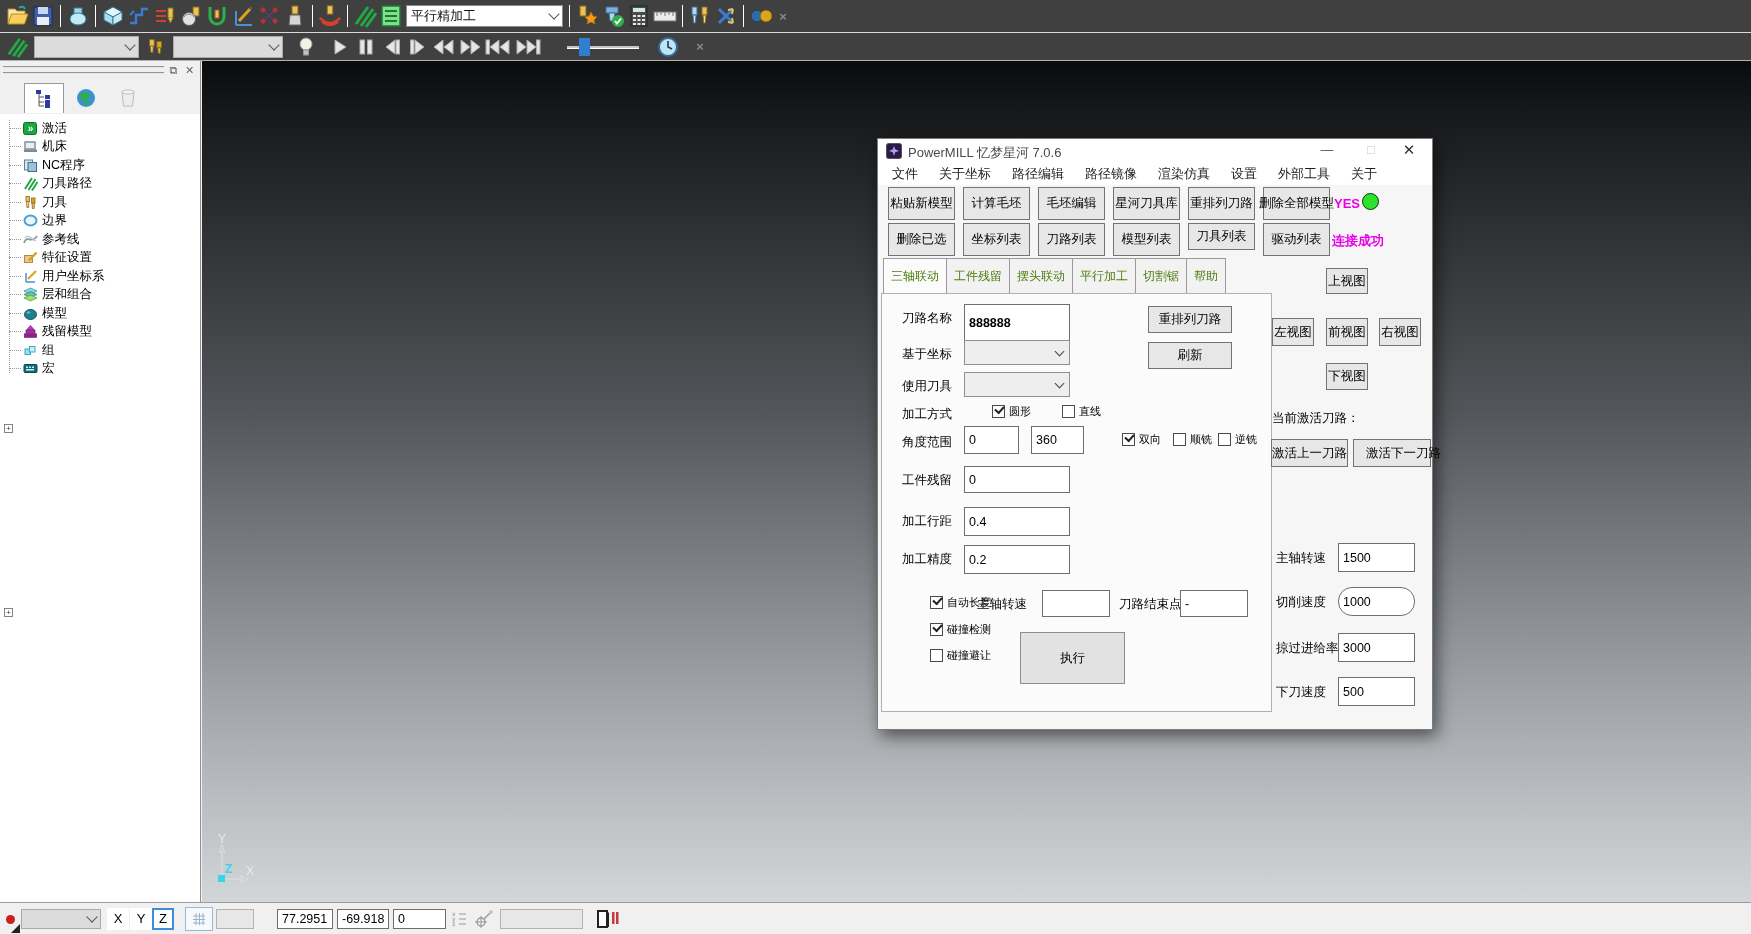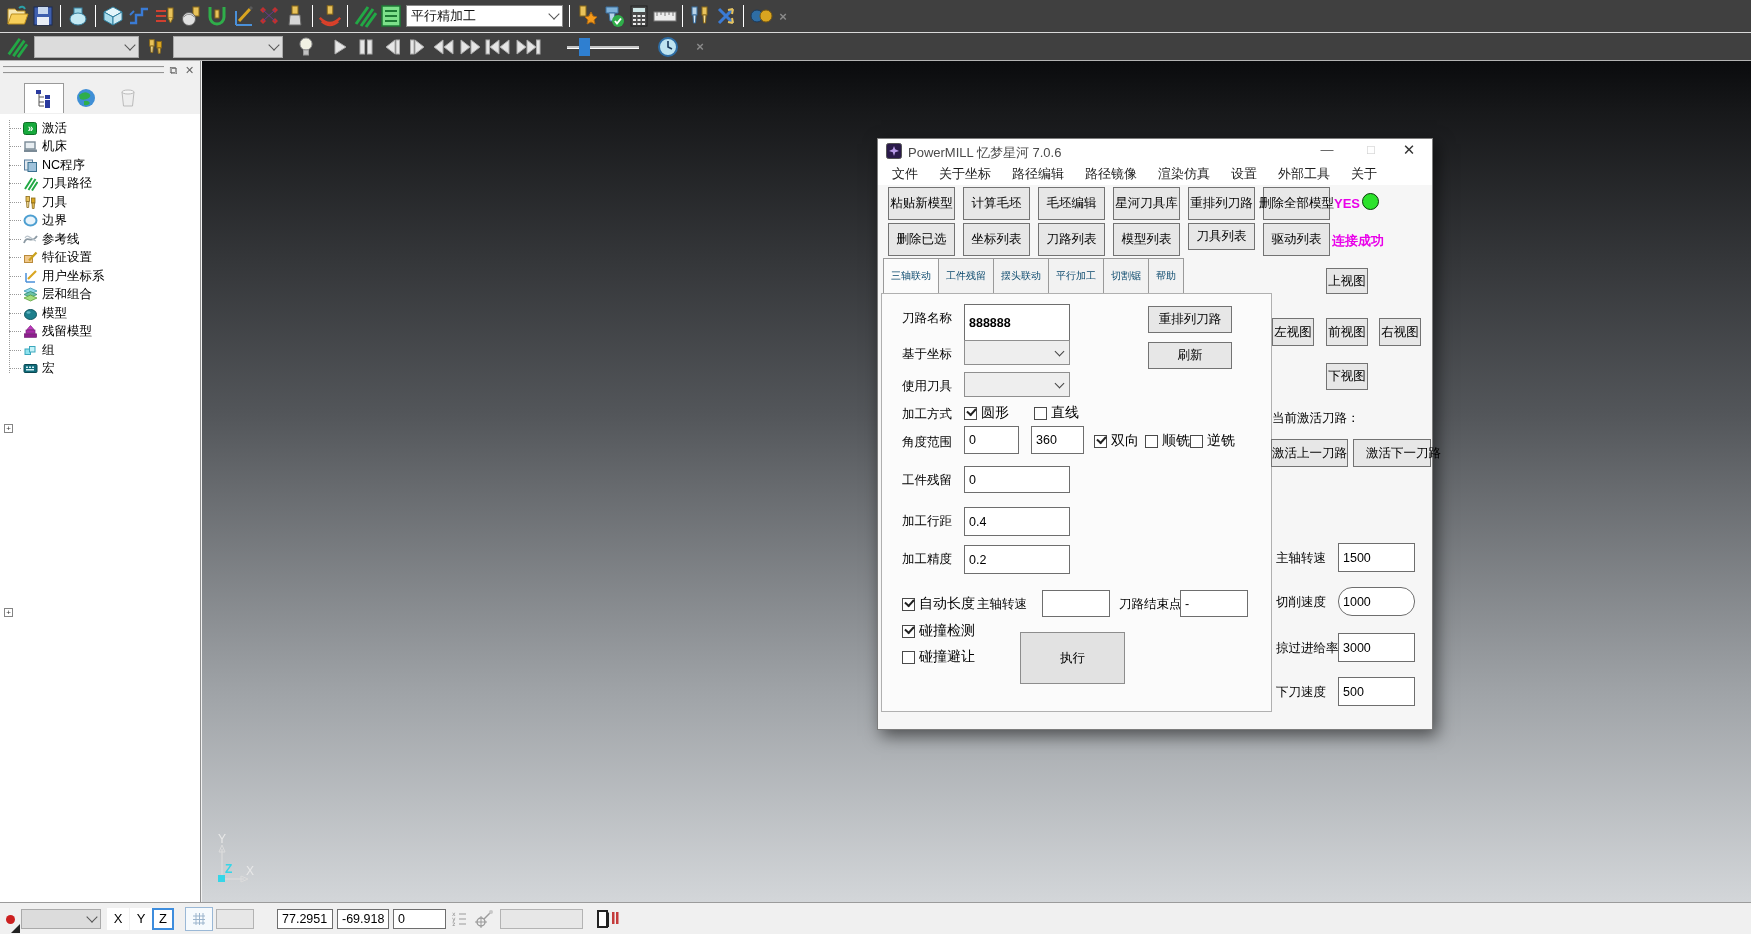--- a/index.html
+++ b/index.html
@@ -47,28 +47,28 @@
 
 #dlg { position:absolute; left:877px; top:138px; width:556px; height:592px; background:#f6f6f6; border:1px solid #7c7c7c; box-shadow:4px 6px 16px rgba(0,0,0,.55); }
 #dtitle { position:absolute; left:0; top:0; right:0; height:24px; background:#fff; }
 #dtitle .ttext { position:absolute; left:30px; top:5px; font-size:13px; color:#4a4a4a; }
 .capbtn { position:absolute; top:0; width:34px; height:24px; text-align:center; line-height:22px; font-size:13px; }
 #dmenu { position:absolute; left:0; top:24px; right:0; height:22px; background:#fff; display:flex; align-items:center; padding-left:14px; }
 #dmenu span { font-size:13px; color:#1d1d1d; margin-right:21px; }
 .btn { position:absolute; display:flex; align-items:center; justify-content:center; background:#e7e7e7; border:1px solid #737373; font-size:12.5px; color:#000; white-space:nowrap; }
 .magenta { color:#e900e9; font-weight:bold; font-size:13px; }
 #tabstrip { position:absolute; left:5px; top:130px; height:25px; display:flex; align-items:flex-end; }
-.dtab { height:22px; padding:17px 7px; font-size:10px; color:#0c4a6e; display:flex; align-items:center; border:1px solid #9a9a9a; border-left:none; background:#f2f2f2; }
+.dtab { height:22px; padding:17px 7px; font-size:12px; color:#4d7c0f; display:flex; align-items:center; border:1px solid #9a9a9a; border-left:none; background:#f2f2f2; }
 .dtab:first-child { border-left:1px solid #9a9a9a; height:25px; background:#fbfbfb; border-bottom:1px solid #fbfbfb; font-weight:normal; }
 #tpanel { position:absolute; left:3px; top:154px; width:391px; height:419px; background:#fbfbfb; border:1px solid #b0b0b0; }
 .lbl { position:absolute; font-size:12.5px; color:#000; white-space:nowrap; }
 .fld { position:absolute; background:#fff; border:1px solid #6e6e6e; font-size:12.5px; color:#000; padding:0 0 0 4px; font-family:"Liberation Sans","DejaVu Sans",sans-serif; }
 .dd { position:absolute; background:#eee; border:1px solid #8f8f8f; }
 .dd .chev { position:absolute; right:6px; top:50%; width:7px; height:7px; margin-top:-5px; border-right:1.5px solid #444; border-bottom:1.5px solid #444; transform:rotate(45deg); }
-.cb { position:absolute; display:flex; align-items:center; font-size:14px; color:#000; white-space:nowrap; }
+.cb { position:absolute; display:flex; align-items:center; font-size:11px; color:#000; white-space:nowrap;margin-left:28px; }
 .cb .box { width:13px; height:13px; border:1px solid #4a4a4a; background:#fff; margin-right:4px; position:relative; flex:none; }
 .cb.on .box::after { content:""; position:absolute; left:2px; top:0px; width:7px; height:4px; border-left:2px solid #222; border-bottom:2px solid #222; transform:rotate(-48deg); }
 </style>
 </head>
 <body>
 
 <div id="app">
 
   <div id="tb1" class="tb">
     <span class="ico">

